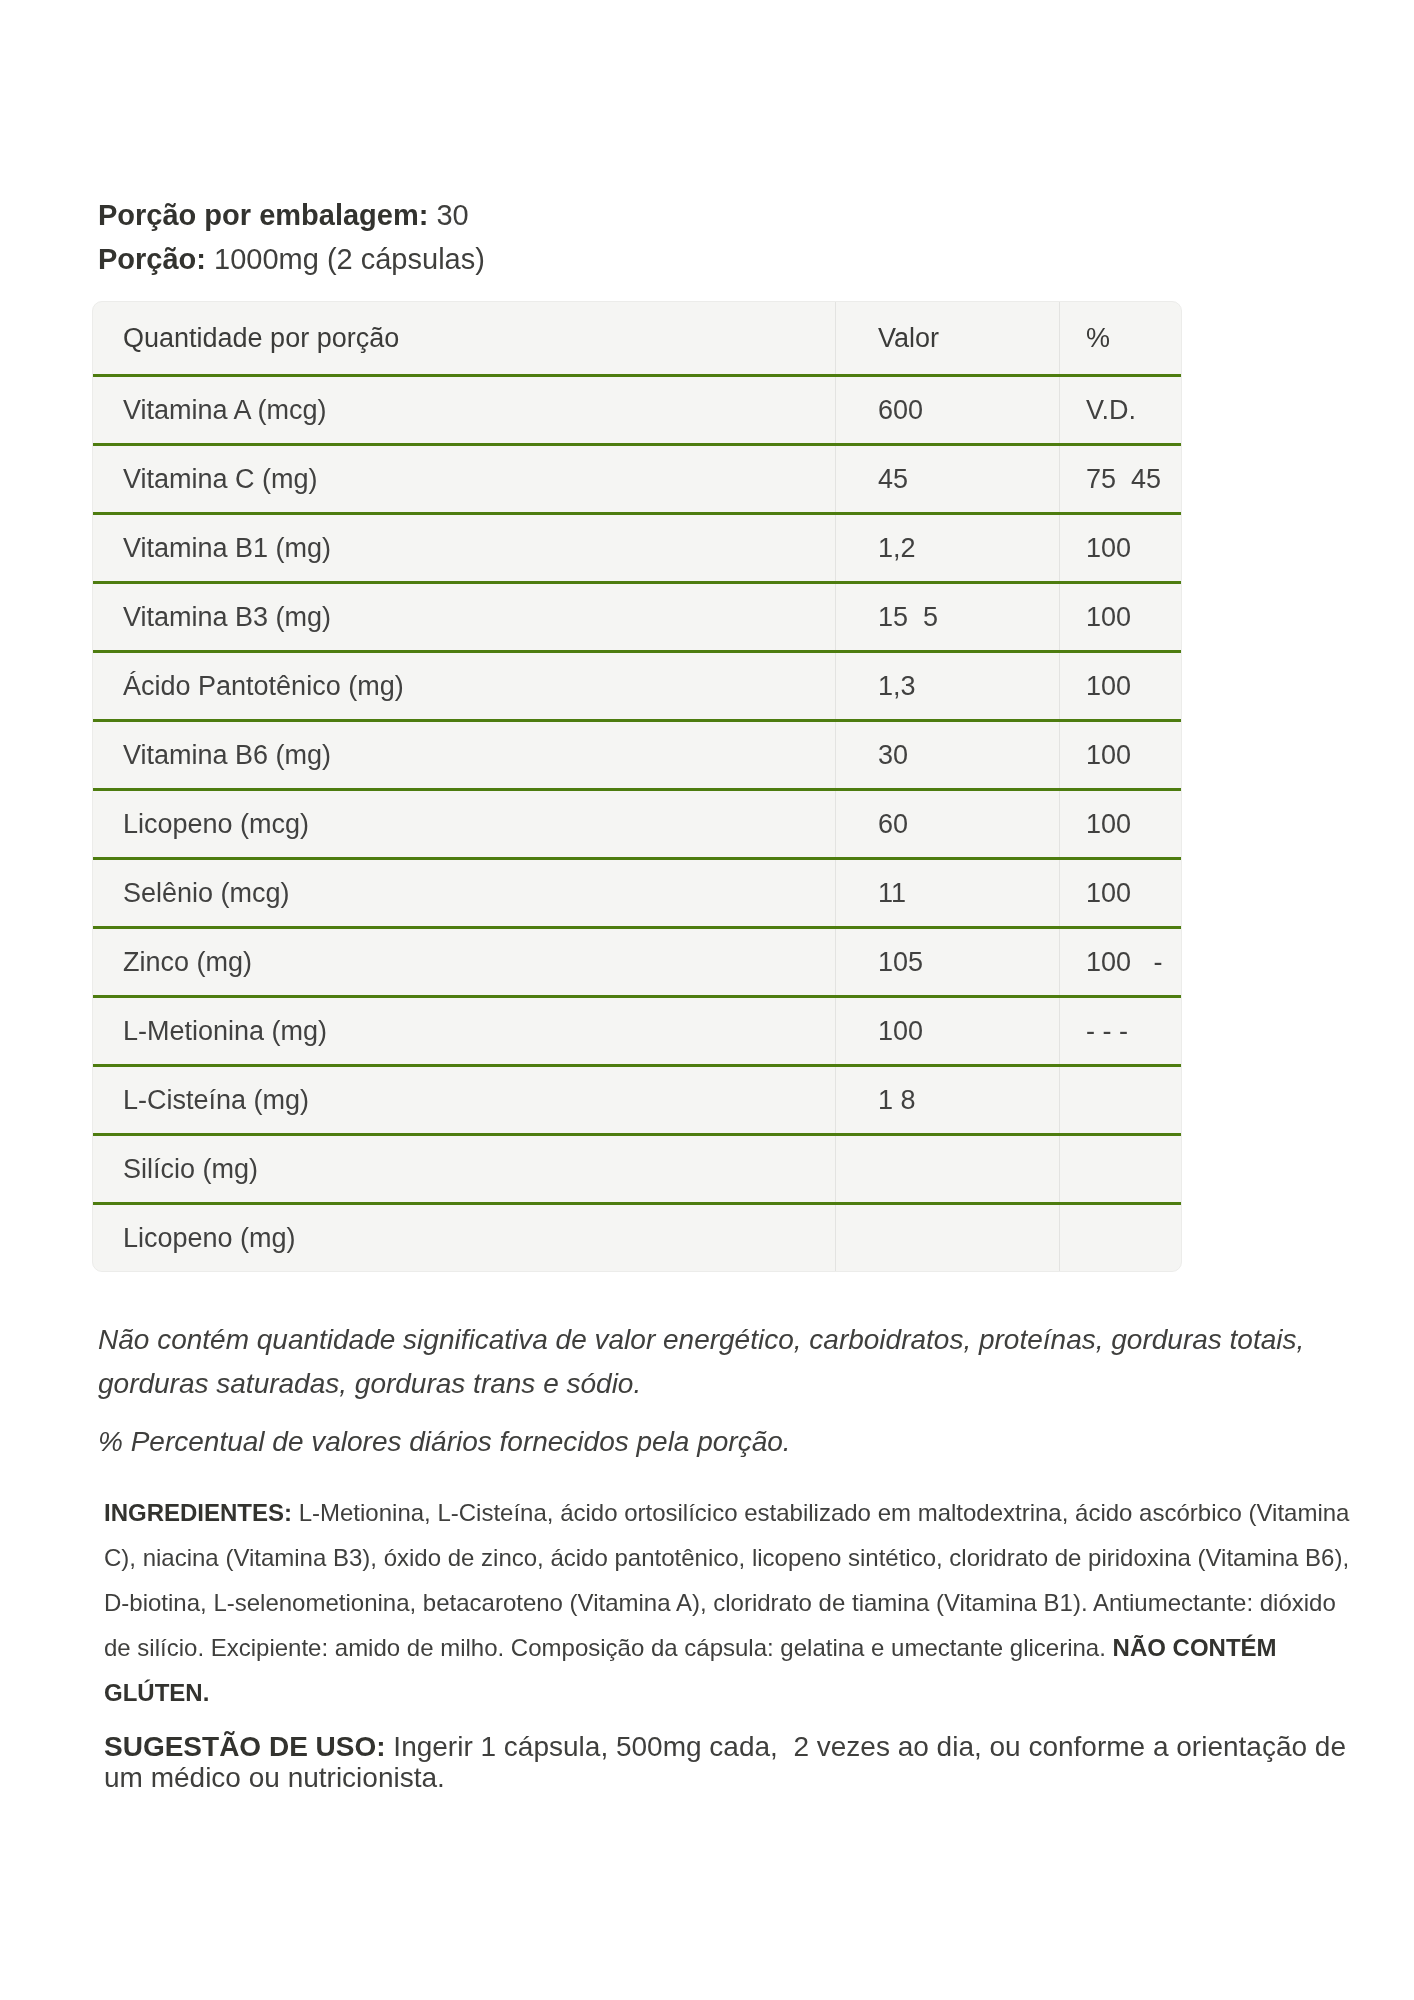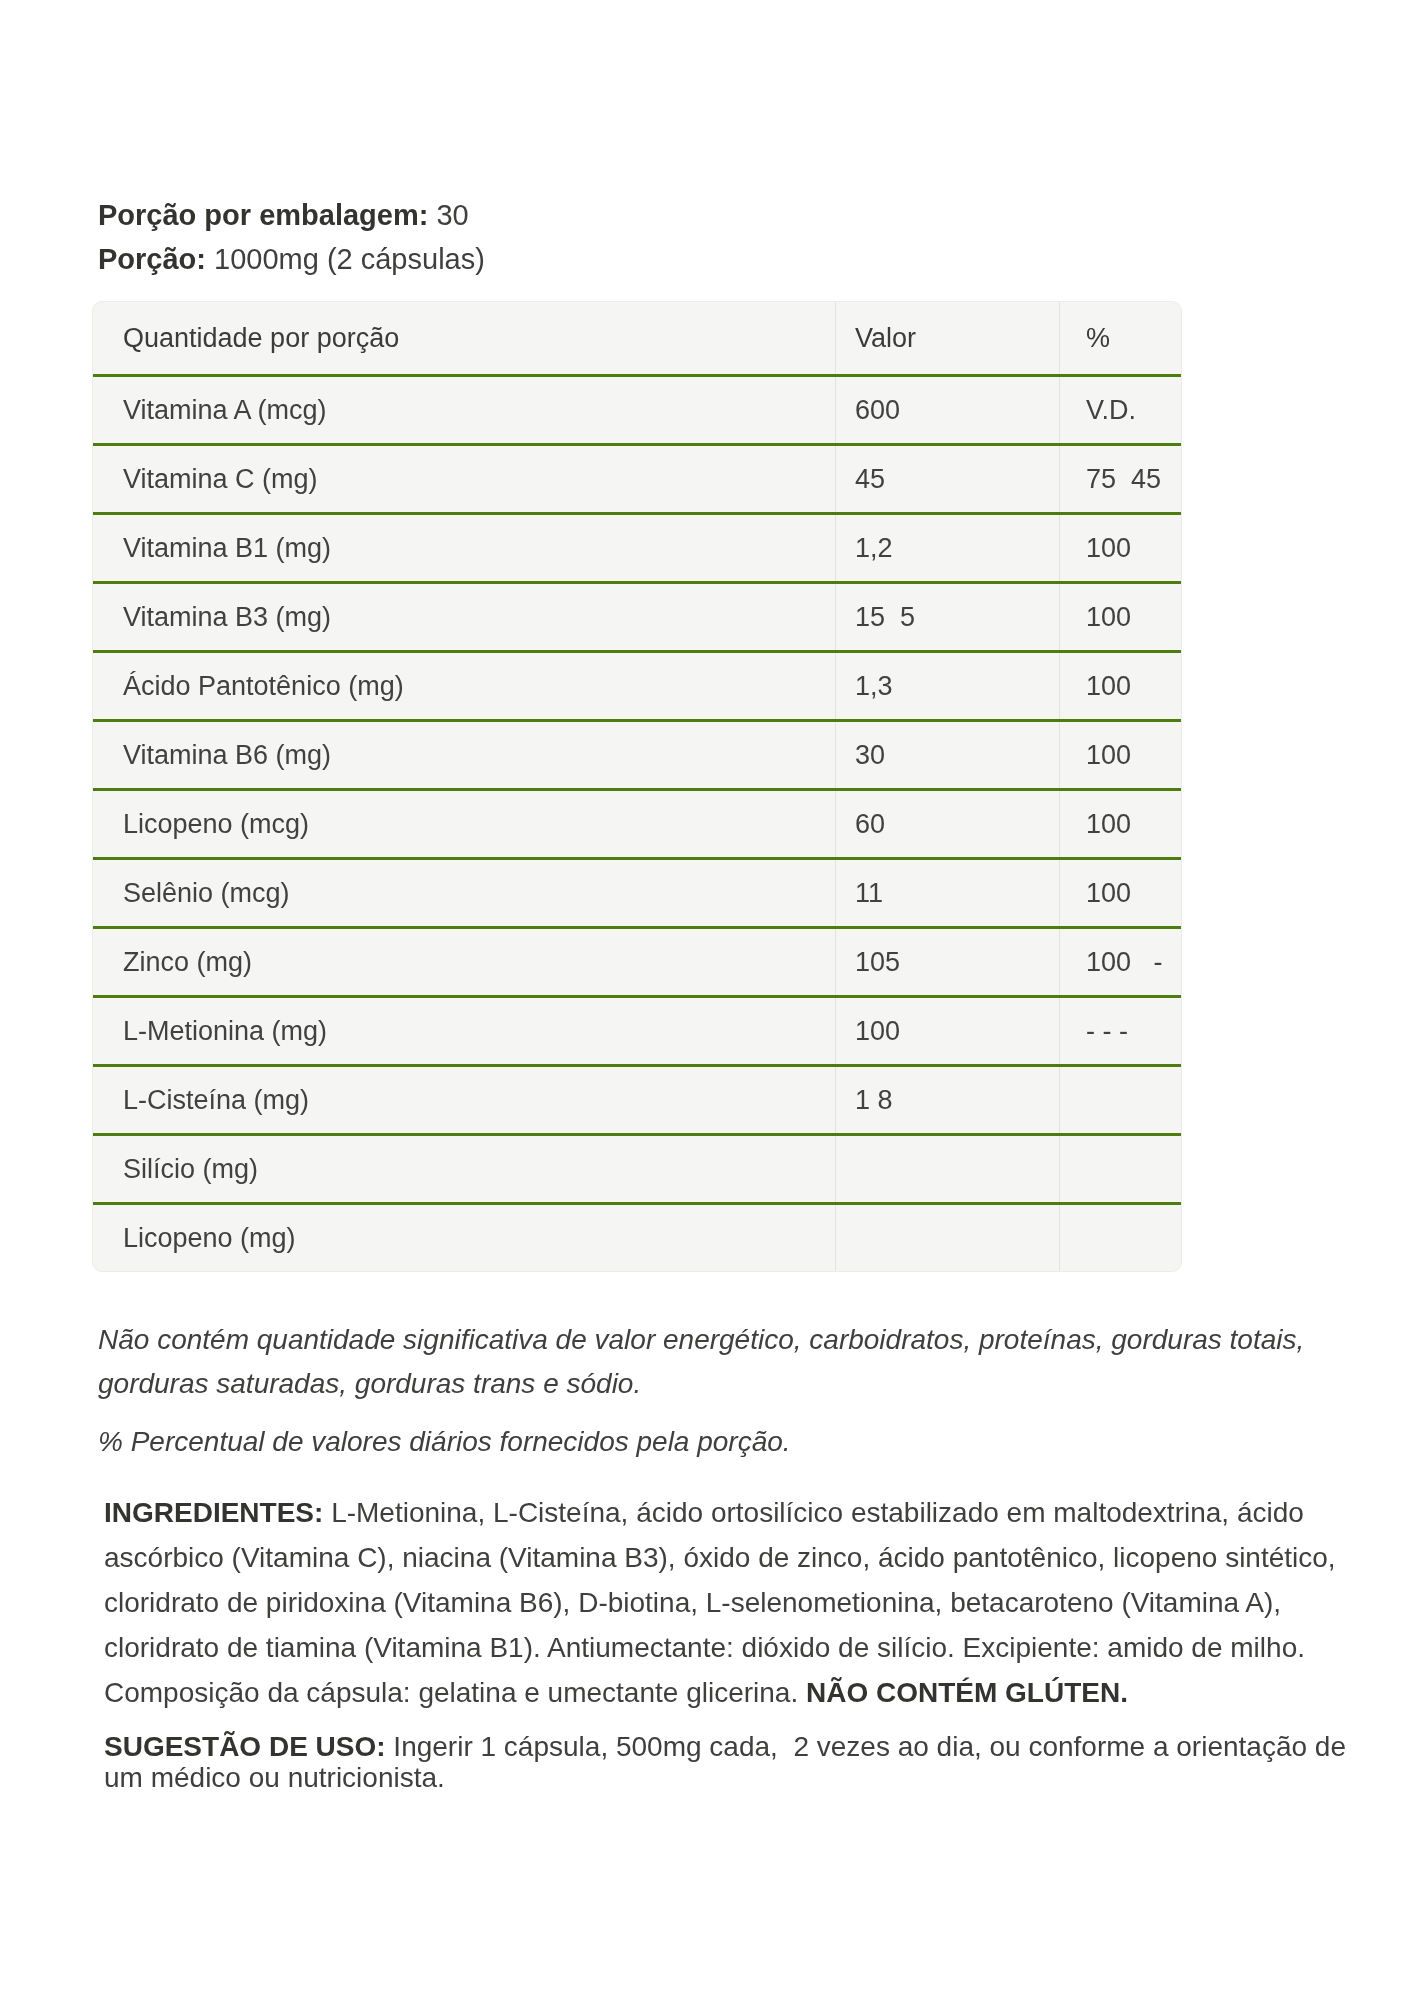--- a/index.html
+++ b/index.html
@@ -37,40 +37,40 @@
   .trow + .trow, #tbody .trow:first-child { border-top: 3px solid #4d7c0f; }
   .cell {
     display: flex;
     align-items: center;
     font-size: 27px;
     color: #414140;
     white-space: pre;
     overflow: hidden;
   }
   .cell.c1 { padding-left: 30px; }
-  .cell.c2 { padding-left: 19px; border-left: 1px solid #e3e3e1; }
+  .cell.c2 { padding-left: 42px; border-left: 1px solid #e3e3e1; }
   .cell.c3 { padding-left: 26px; border-left: 1px solid #e3e3e1; }
   .thead .cell { color: #3b3b39; }
 
   
   .note {
     margin: 46px 0 0 94px;
     width: 1250px;
     font-size: 28px;
     line-height: 44px;
     font-style: italic;
     color: #3f3f3d;
   }
   .note.note2 { margin-top: 14px; }
 
   
   .ingredients {
     margin: 26px 0 0 100px;
     width: 1246px;
-    font-size: 28px;
+    font-size: 24px;
     line-height: 45px;
     color: #3f3f3d;
     white-space: pre-wrap;
   }
   .ingredients .b, .usage .b { font-weight: bold; color: #33332f; }
 
   
   .usage {
     margin: 16px 0 0 100px;
     width: 1246px;

